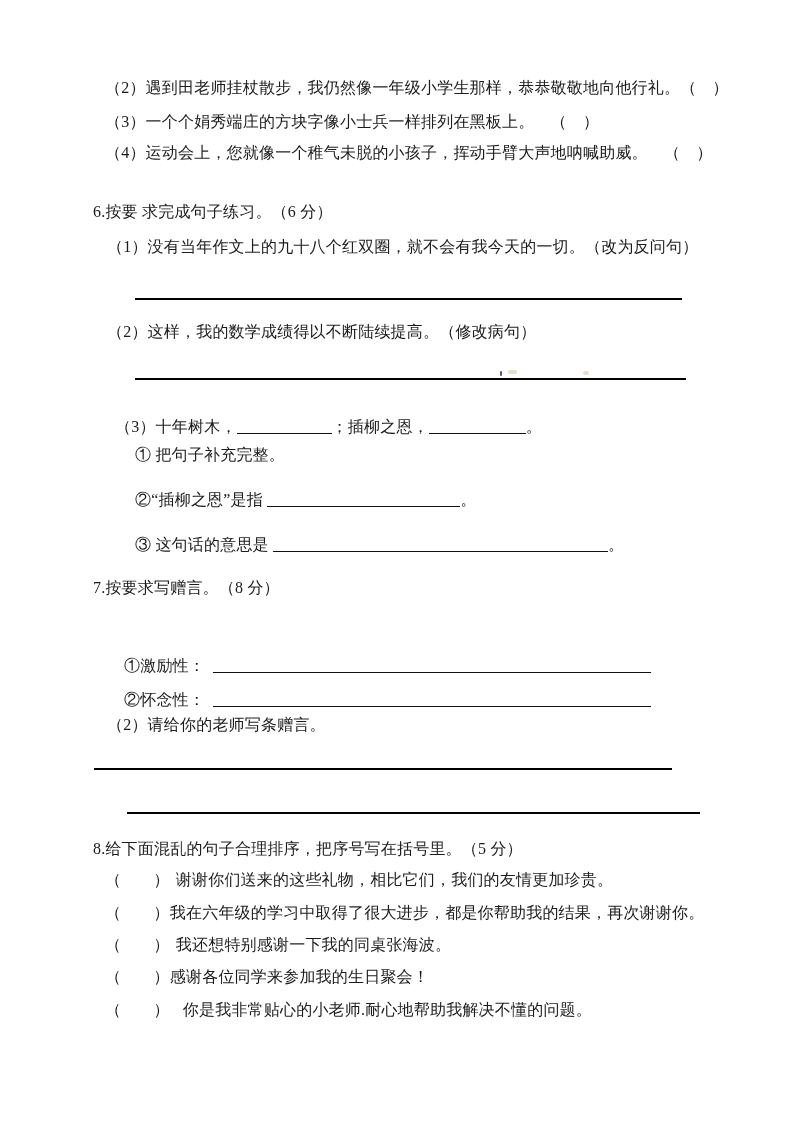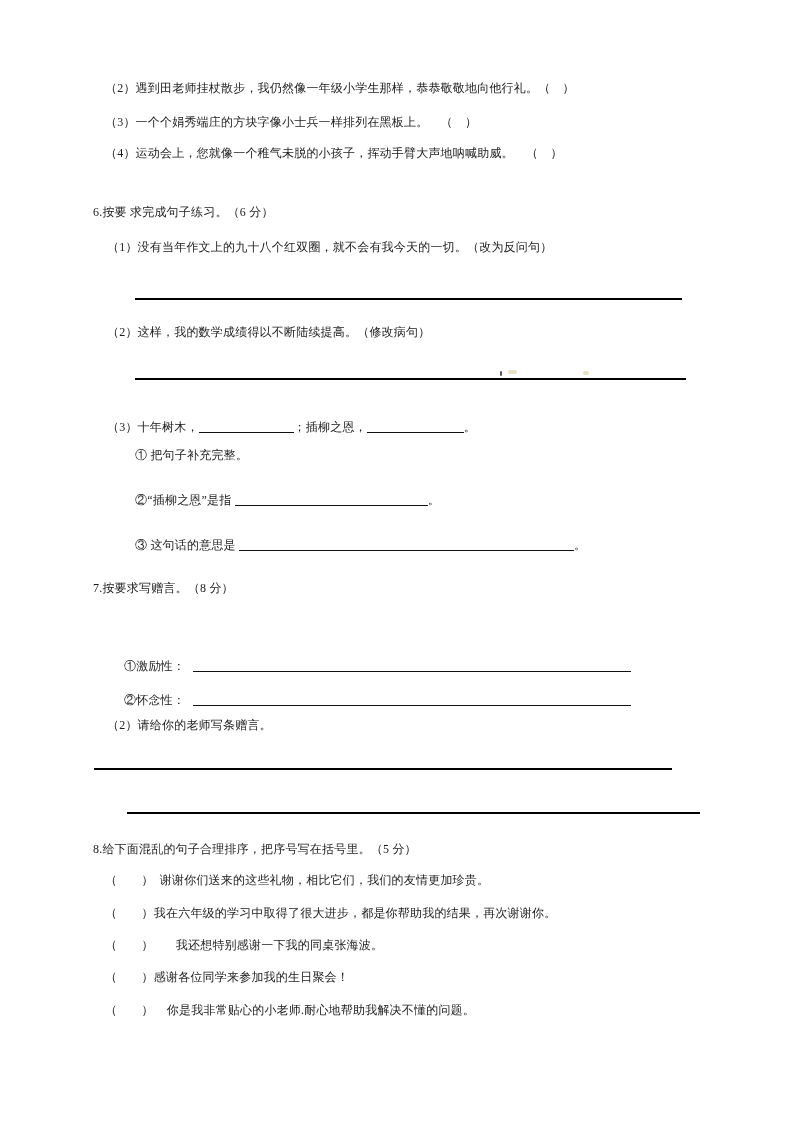--- a/index.html
+++ b/index.html
@@ -2,21 +2,21 @@
 <html><head>
 <meta charset="utf-8">
 <style>
   html,body{margin:0;padding:0;background:#ffffff;}
   .page{
     position:relative;
     width:793px;height:1122px;
     background:#ffffff;
     font-family:"Liberation Serif","DejaVu Serif",serif;
     color:#1b1b1b;
-    font-size:12px;
+    font-size:16px;
     overflow:hidden;
   }
   .ln{
     position:absolute;
     white-space:pre;
     line-height:20px;
     letter-spacing:0.2px;
   }
   .rule{
     position:absolute;
@@ -49,21 +49,21 @@
   <div class="ln" style="left:107px;top:237px">（1）没有当年作文上的九十八个红双圈，就不会有我今天的一切。（改为反问句）</div>
   <div class="rule" style="left:135px;top:298px;width:547px"></div>
 
   <div class="ln" style="left:107px;top:322px">（2）这样，我的数学成绩得以不断陆续提高。（修改病句）</div>
 
   <div class="artifact a-dark" style="left:500px;top:371px;width:2px;height:5px"></div>
   <div class="artifact a-pale" style="left:508px;top:370px;width:9px;height:4px"></div>
   <div class="artifact a-pale" style="left:583px;top:371px;width:6px;height:4px"></div>
   <div class="rule" style="left:135px;top:378px;width:551px"></div>
 
-  <div class="ln" style="left:107px;top:417px"><span>（3）十年树木，</span><span class="blank" style="width:95px"></span><span>；插柳之恩，</span><span class="blank" style="width:97px"></span><span>。</span></div>
+  <div class="ln" style="left:115px;top:417px"><span>（3）十年树木，</span><span class="blank" style="width:95px"></span><span>；插柳之恩，</span><span class="blank" style="width:97px"></span><span>。</span></div>
 
   <div class="ln" style="left:135px;top:445px">① 把句子补充完整。</div>
 
   <div class="ln" style="left:135px;top:490px"><span>②“插柳之恩”是指 </span><span class="blank" style="width:193px"></span><span>。</span></div>
 
   <div class="ln" style="left:135px;top:535px"><span>③ 这句话的意思是 </span><span class="blank" style="width:335px"></span><span>。</span></div>
 
   <div class="ln" style="left:93px;top:578px">7.按要求写赠言。（8 分）</div>
 
   <div class="ln" style="left:124px;top:656px"><span>①激励性：</span><span class="blank" style="width:438px;margin-left:8px"></span></div>
@@ -72,17 +72,17 @@
 
   <div class="ln" style="left:107px;top:715px">（2）请给你的老师写条赠言。</div>
 
   <div class="rule" style="left:94px;top:768px;width:578px"></div>
   <div class="rule" style="left:127px;top:812px;width:573px"></div>
 
   <div class="ln" style="left:93px;top:839px">8.给下面混乱的句子合理排序，把序号写在括号里。（5 分）</div>
 
   <div class="ln" style="left:105px;top:870px"><span>（　　）</span><span style="margin-left:6px">谢谢你们送来的这些礼物，相比它们，我们的友情更加珍贵。</span></div>
   <div class="ln" style="left:105px;top:903px"><span>（　　）</span><span style="">我在六年级的学习中取得了很大进步，都是你帮助我的结果，再次谢谢你。</span></div>
-  <div class="ln" style="left:105px;top:935px"><span>（　　）</span><span style="margin-left:22px">我还想特别感谢一下我的同桌张海波。</span></div>
+  <div class="ln" style="left:105px;top:935px"><span>（　　）</span><span style="margin-left:6px">我还想特别感谢一下我的同桌张海波。</span></div>
   <div class="ln" style="left:105px;top:967px"><span>（　　）</span><span style="">感谢各位同学来参加我的生日聚会！</span></div>
   <div class="ln" style="left:105px;top:1000px"><span>（　　）</span><span style="margin-left:13px">你是我非常贴心的小老师.耐心地帮助我解决不懂的问题。</span></div>
 
 </div>
 
 </body></html>

